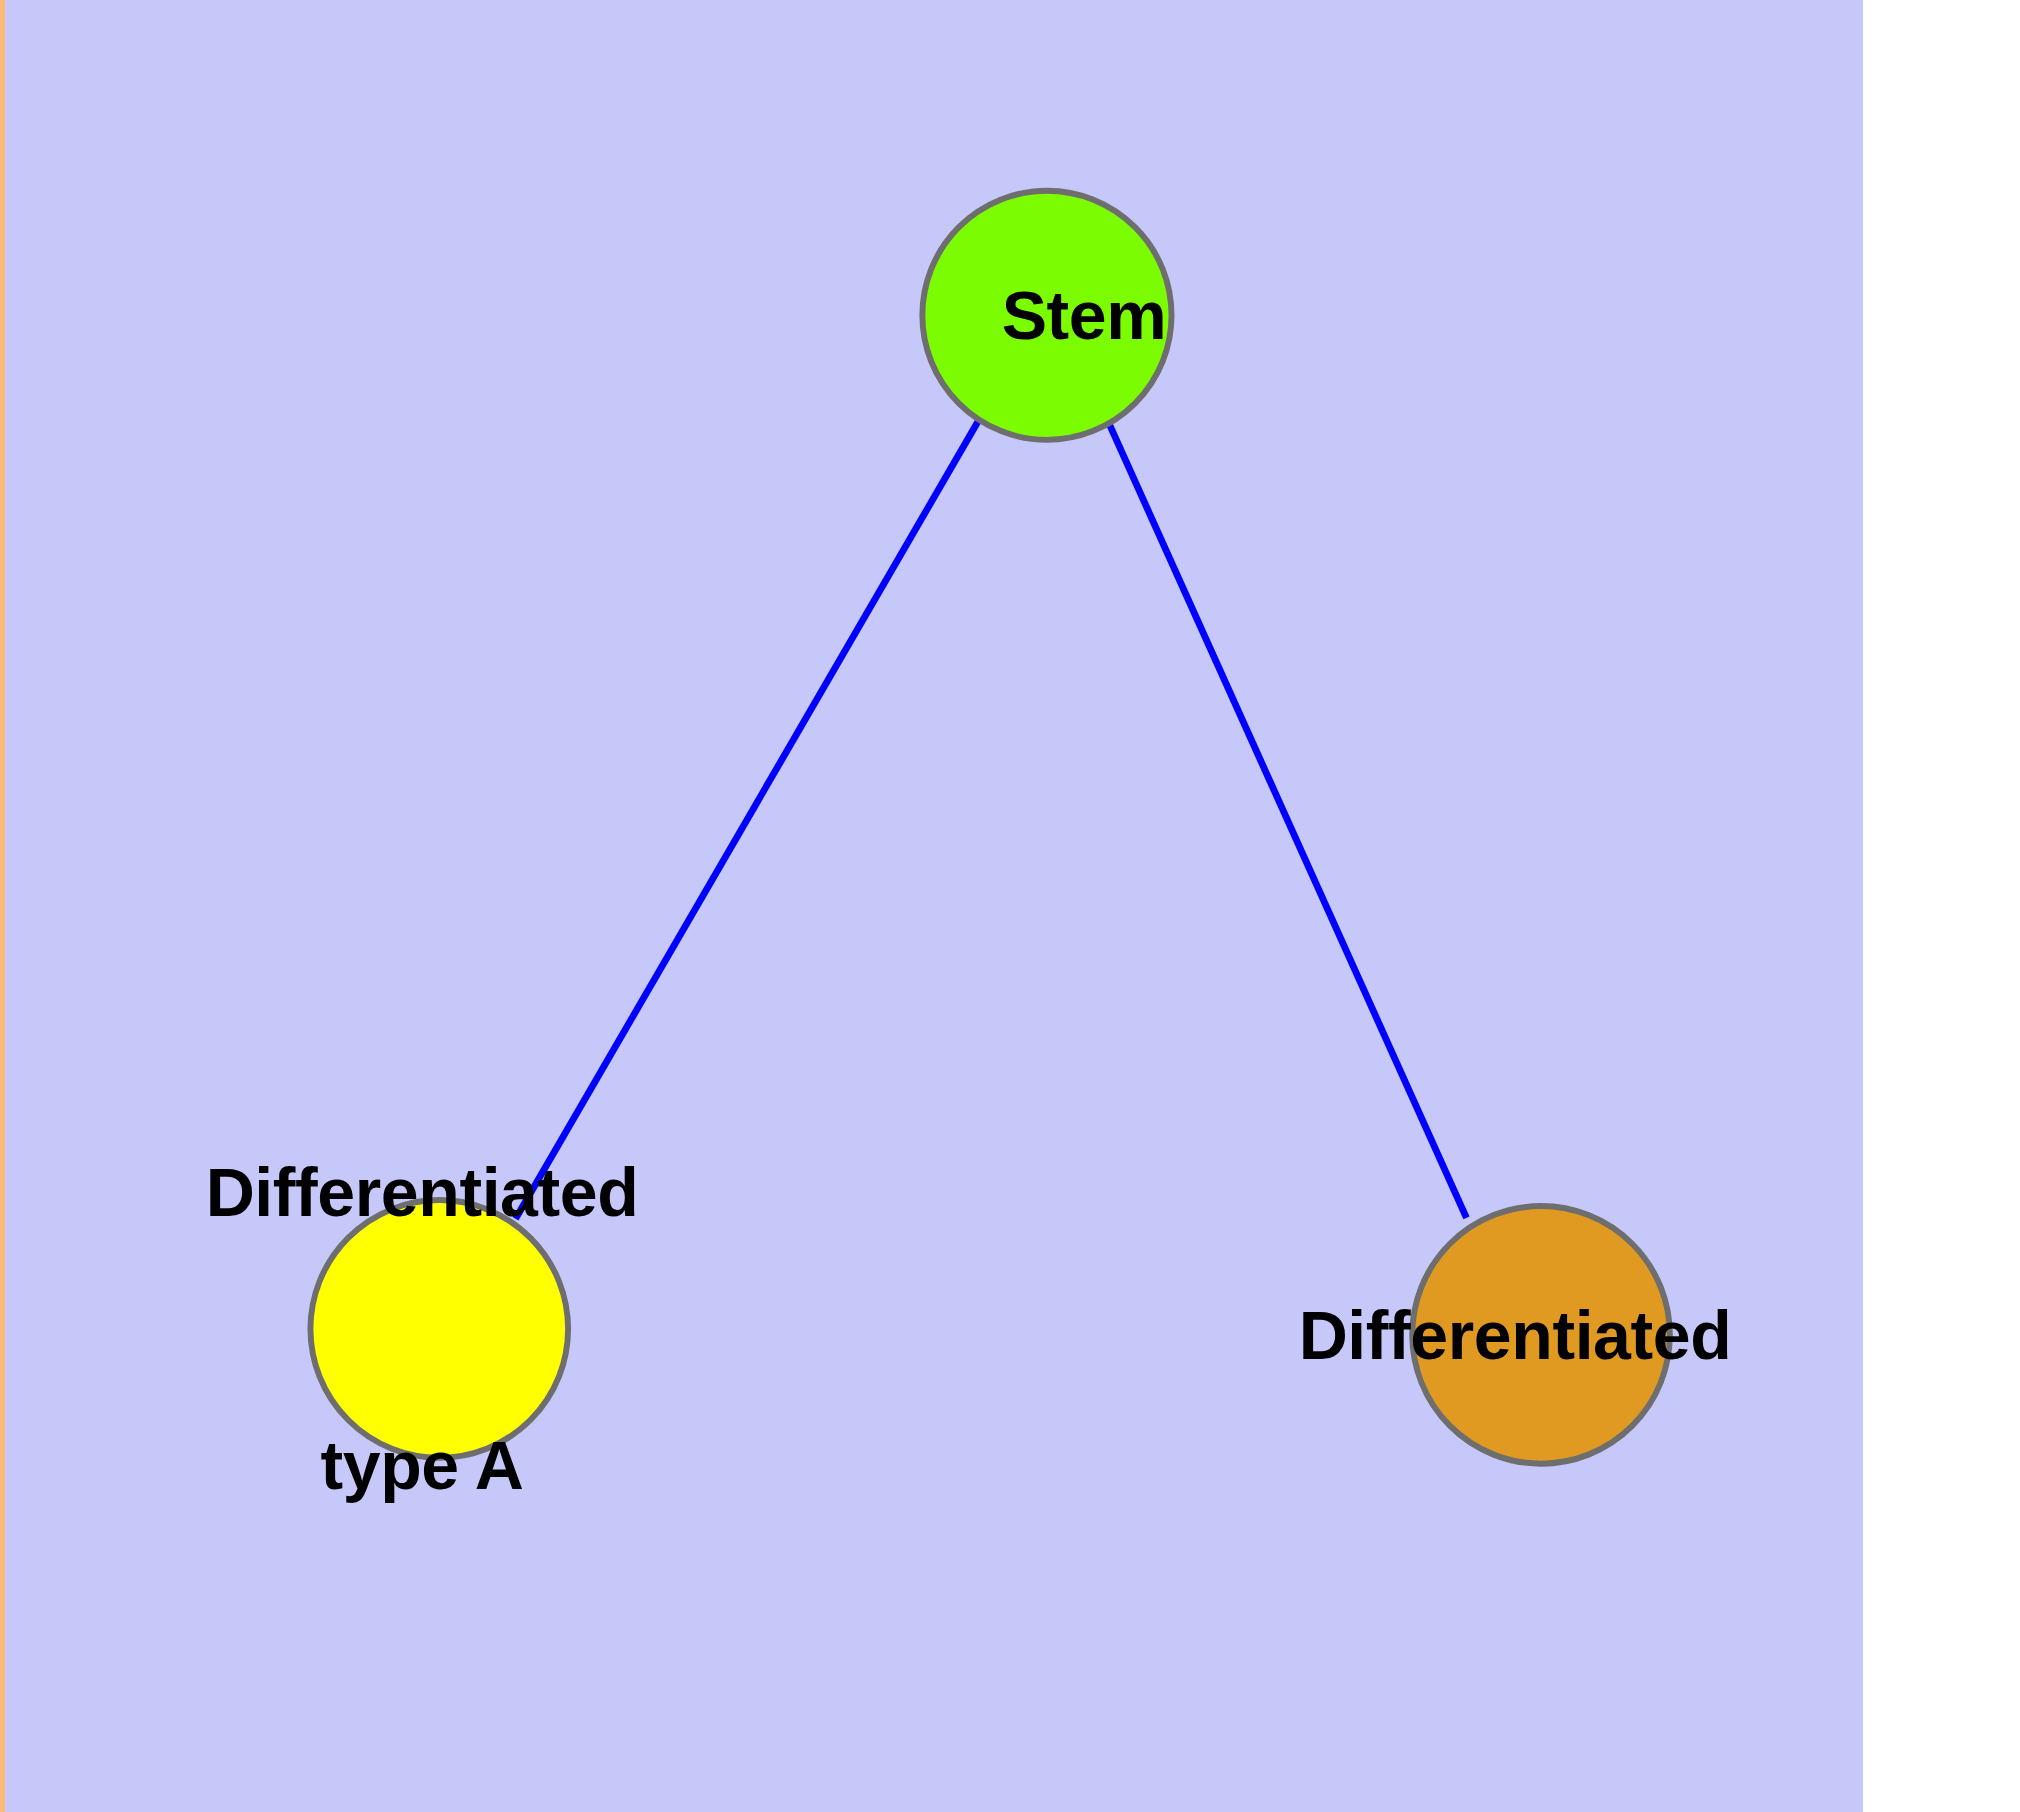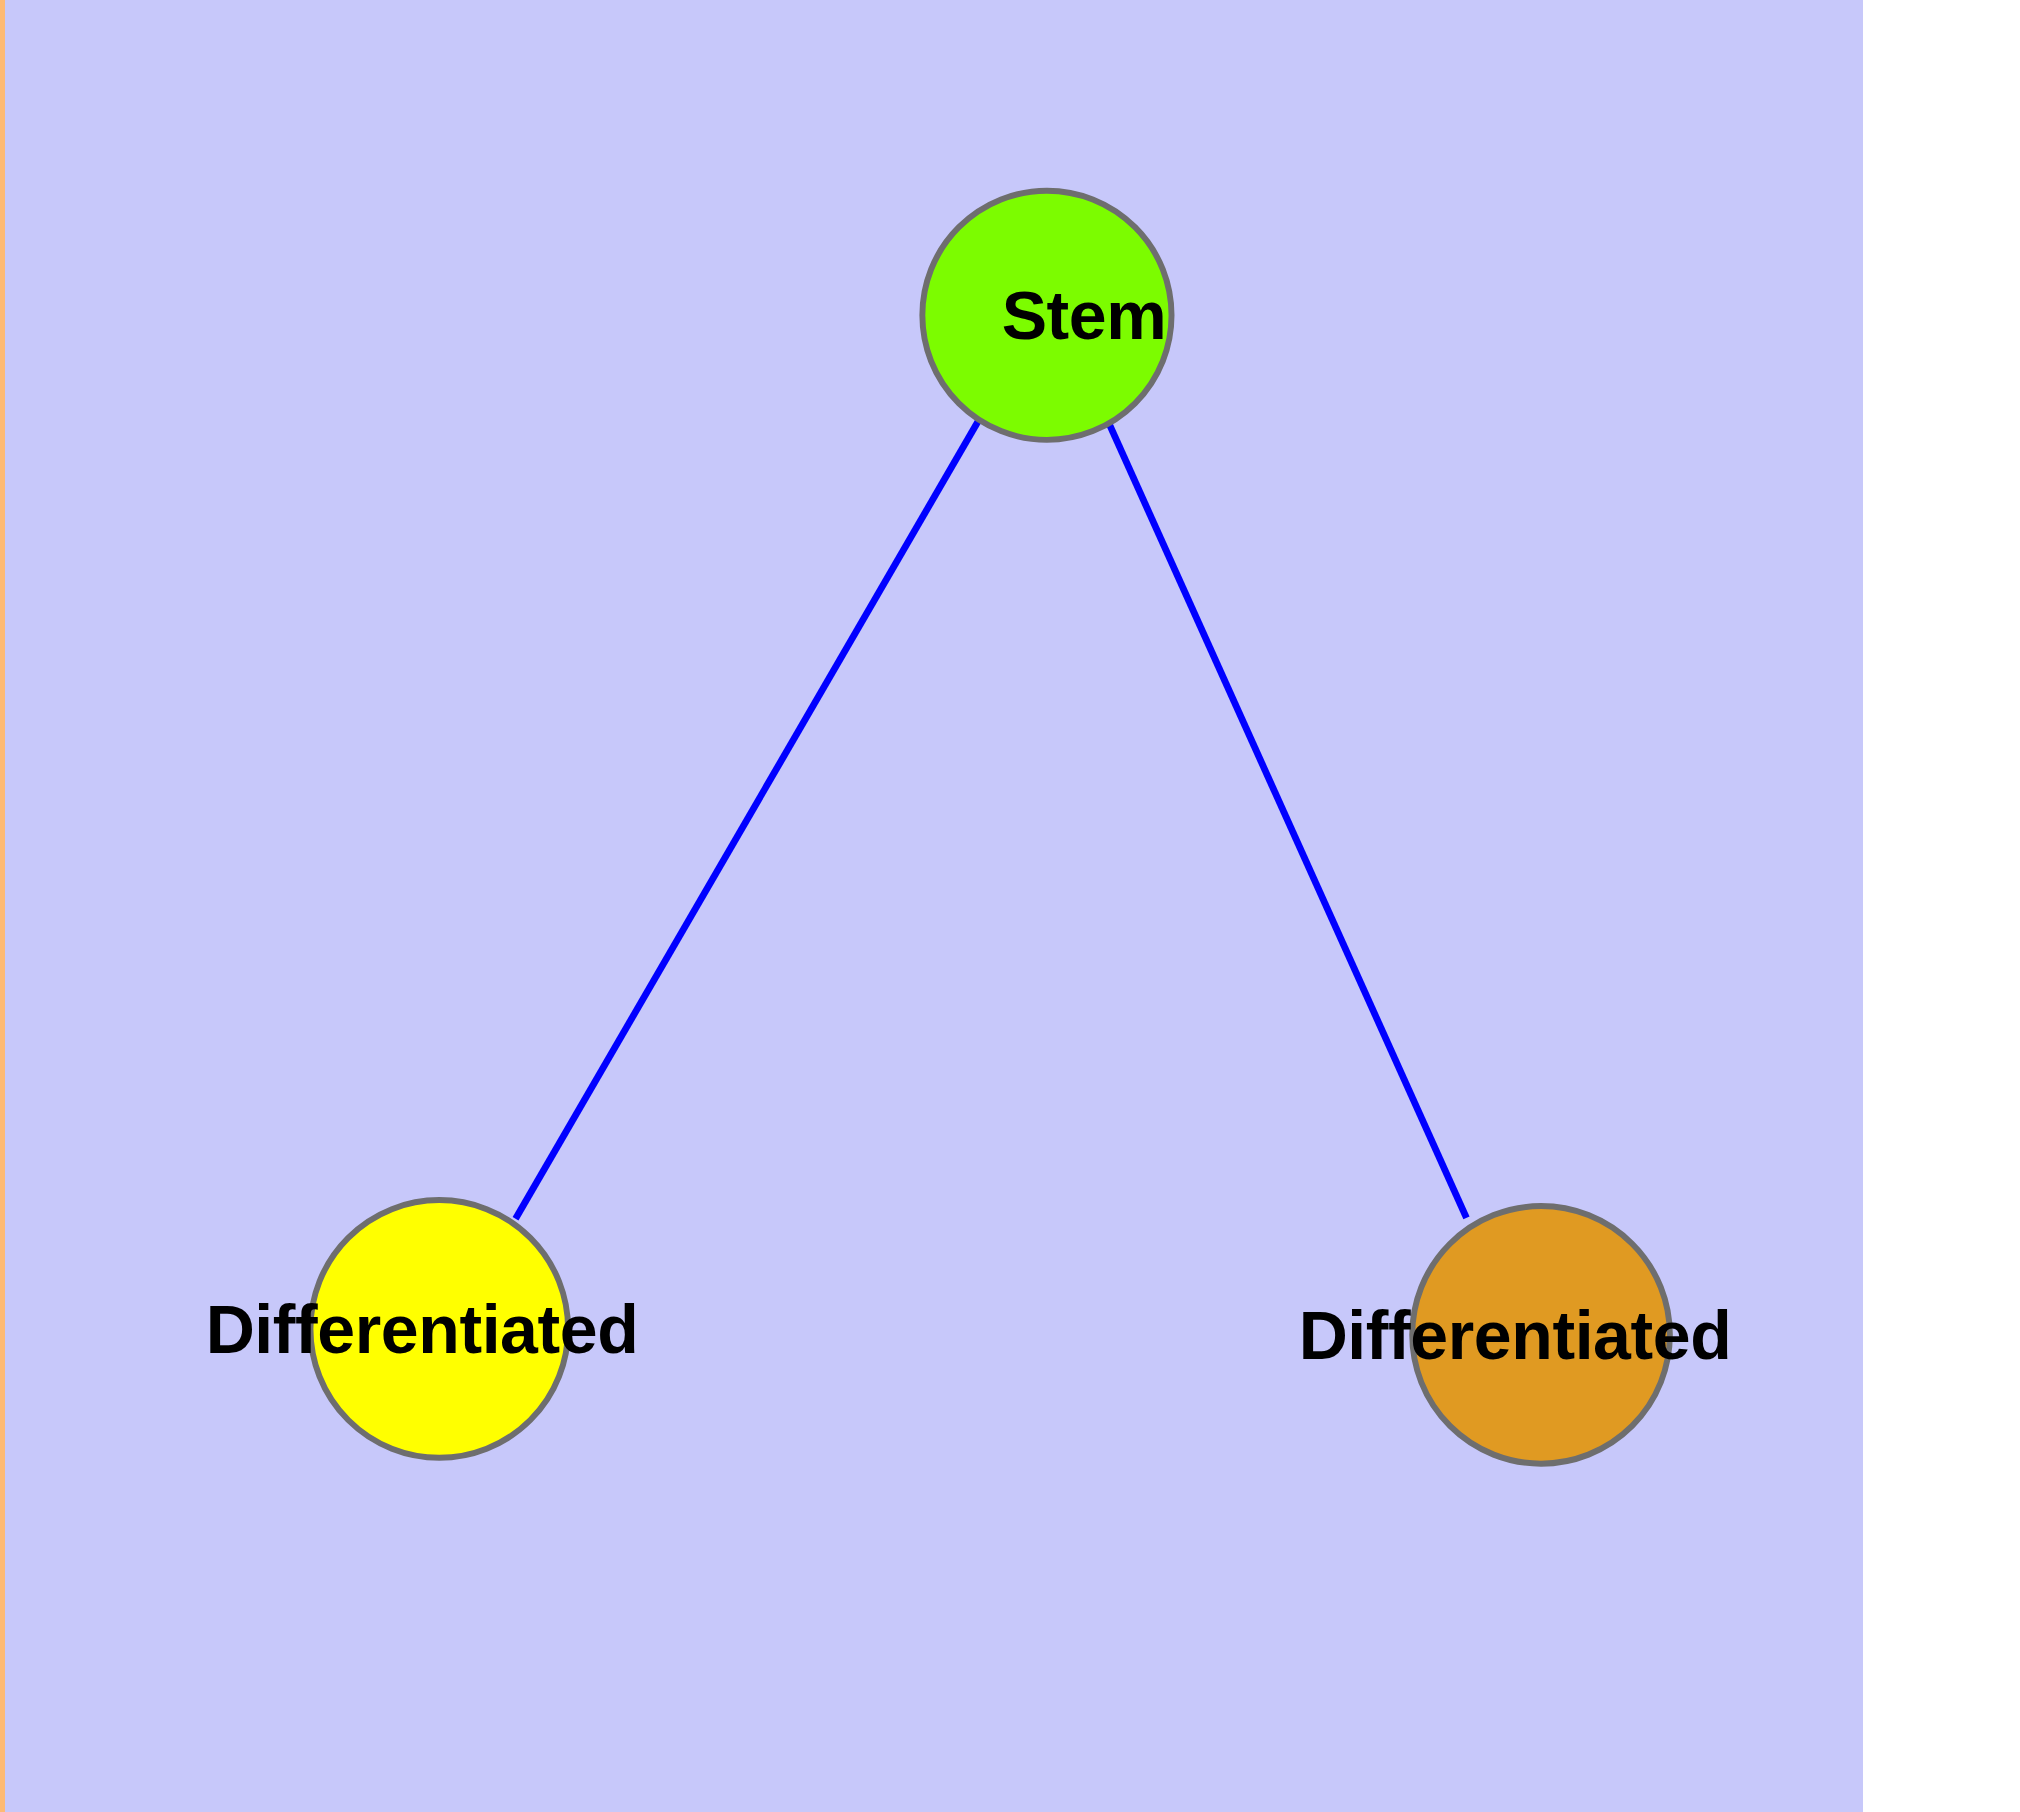--- a/index.html
+++ b/index.html
@@ -59,20 +59,21 @@
     <circle cx="1818" cy="1575" r="152" fill="#e09a22" stroke="#6e6e6e" stroke-width="7"></circle>
     <circle cx="1235" cy="372" r="147" fill="#7cfc00" stroke="#6e6e6e" stroke-width="7"></circle>
   </svg>
 
   <div class="node-label" style="left:1047px; top:315px;">
     <span>Stem</span>
   </div>
 
   <div class="node-label" style="left:422px; top:1329px;">
     <div>Differentiated</div>
+    <div>type A</div>
   </div>
 
   <div class="node-label" style="left:1515px; top:1335px;">
     <div>Differentiated</div>
   </div>
 
 </div>
 
 
 </body></html>

